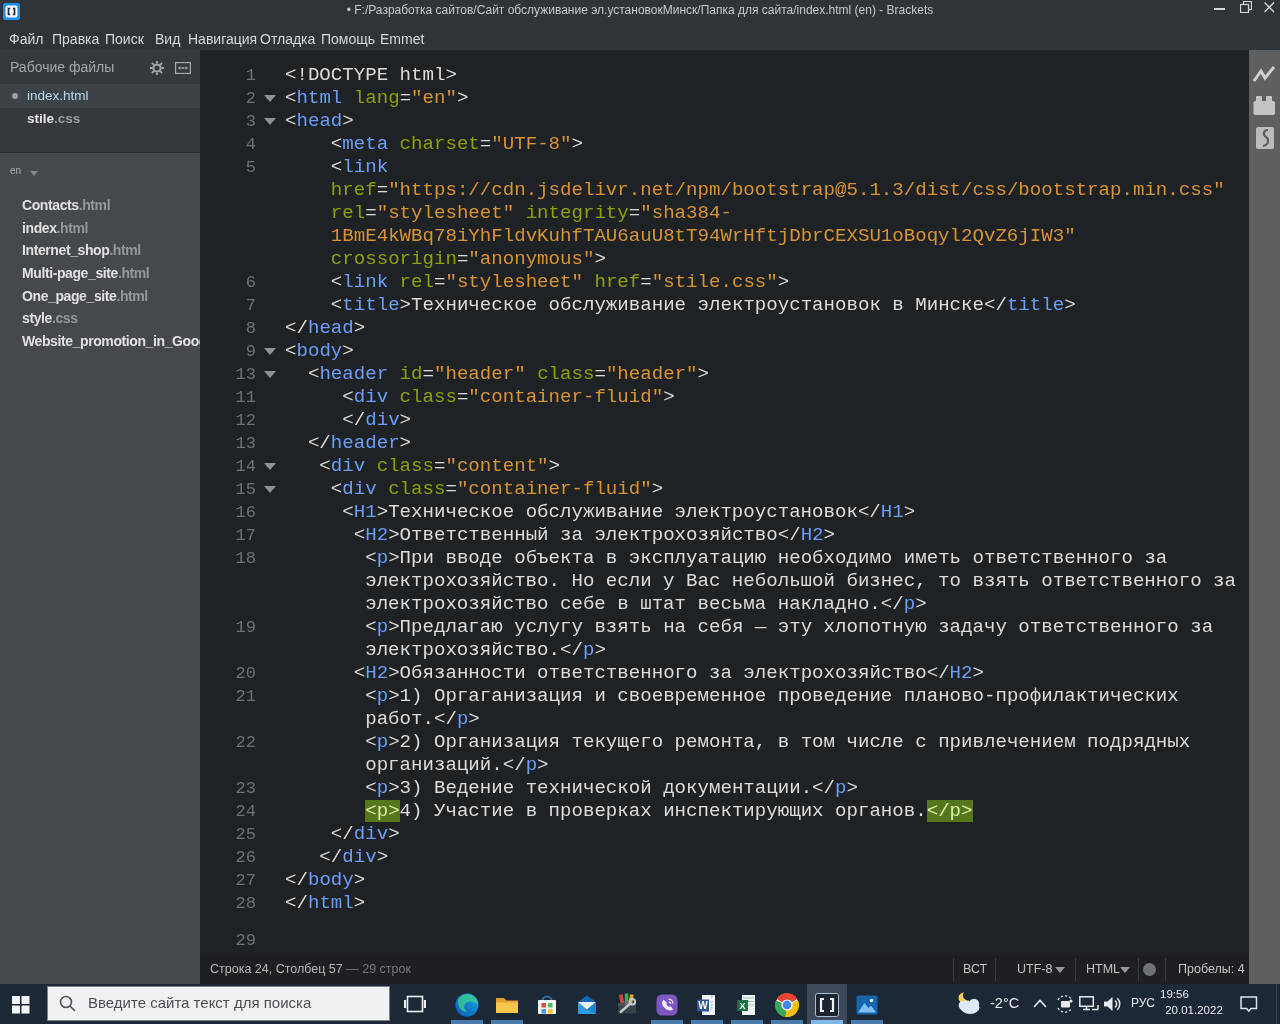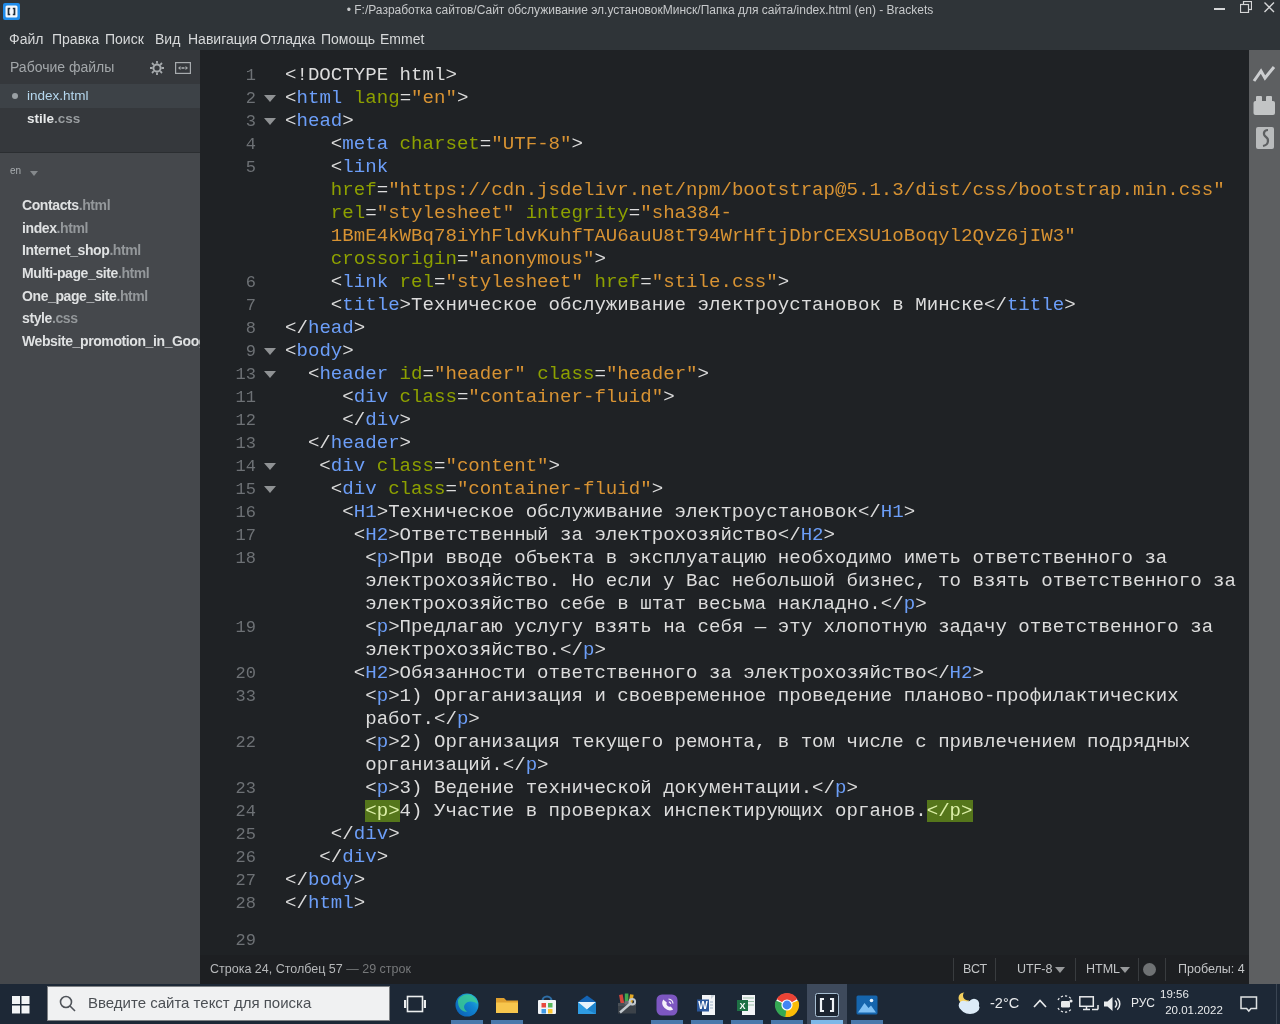--- a/index.html
+++ b/index.html
@@ -115,21 +115,21 @@
 <div class="abs code" style="left:285px;top:524px"><span class="w">      &lt;</span><span class="t">H2</span><span class="w">&gt;Ответственный за электрохозяйство&lt;/</span><span class="t">H2</span><span class="w">&gt;</span></div>
 <div class="ln" style="left:200px;top:547px">18</div>
 <div class="abs code" style="left:285px;top:547px"><span class="w">       &lt;</span><span class="t">p</span><span class="w">&gt;При вводе объекта в эксплуатацию необходимо иметь ответственного за</span></div>
 <div class="abs code" style="left:285px;top:570px"><span class="w">       электрохозяйство. Но если у Вас небольшой бизнес, то взять ответственного за</span></div>
 <div class="abs code" style="left:285px;top:593px"><span class="w">       электрохозяйство себе в штат весьма накладно.&lt;/</span><span class="t">p</span><span class="w">&gt;</span></div>
 <div class="ln" style="left:200px;top:616px">19</div>
 <div class="abs code" style="left:285px;top:616px"><span class="w">       &lt;</span><span class="t">p</span><span class="w">&gt;Предлагаю услугу взять на себя — эту хлопотную задачу ответственного за</span></div>
 <div class="abs code" style="left:285px;top:639px"><span class="w">       электрохозяйство.&lt;/</span><span class="t">p</span><span class="w">&gt;</span></div>
 <div class="ln" style="left:200px;top:662px">20</div>
 <div class="abs code" style="left:285px;top:662px"><span class="w">      &lt;</span><span class="t">H2</span><span class="w">&gt;Обязанности ответственного за электрохозяйство&lt;/</span><span class="t">H2</span><span class="w">&gt;</span></div>
-<div class="ln" style="left:200px;top:685px">33</div>
+<div class="ln" style="left:200px;top:685px">21</div>
 <div class="abs code" style="left:285px;top:685px"><span class="w">       &lt;</span><span class="t">p</span><span class="w">&gt;1) Оргаганизация и своевременное проведение планово-профилактических</span></div>
 <div class="abs code" style="left:285px;top:708px"><span class="w">       работ.&lt;/</span><span class="t">p</span><span class="w">&gt;</span></div>
 <div class="ln" style="left:200px;top:731px">22</div>
 <div class="abs code" style="left:285px;top:731px"><span class="w">       &lt;</span><span class="t">p</span><span class="w">&gt;2) Организация текущего ремонта, в том числе с привлечением подрядных</span></div>
 <div class="abs code" style="left:285px;top:754px"><span class="w">       организаций.&lt;/</span><span class="t">p</span><span class="w">&gt;</span></div>
 <div class="ln" style="left:200px;top:777px">23</div>
 <div class="abs code" style="left:285px;top:777px"><span class="w">       &lt;</span><span class="t">p</span><span class="w">&gt;3) Ведение технической документации.&lt;/</span><span class="t">p</span><span class="w">&gt;</span></div>
 <div class="ln" style="left:200px;top:800px">24</div>
 <div class="abs code" style="left:285px;top:800px"><span class="w">       </span><span class="h">&lt;p&gt;</span><span class="w">4) Участие в проверках инспектирующих органов.</span><span class="h">&lt;/p&gt;</span></div>
 <div class="ln" style="left:200px;top:823px">25</div>

